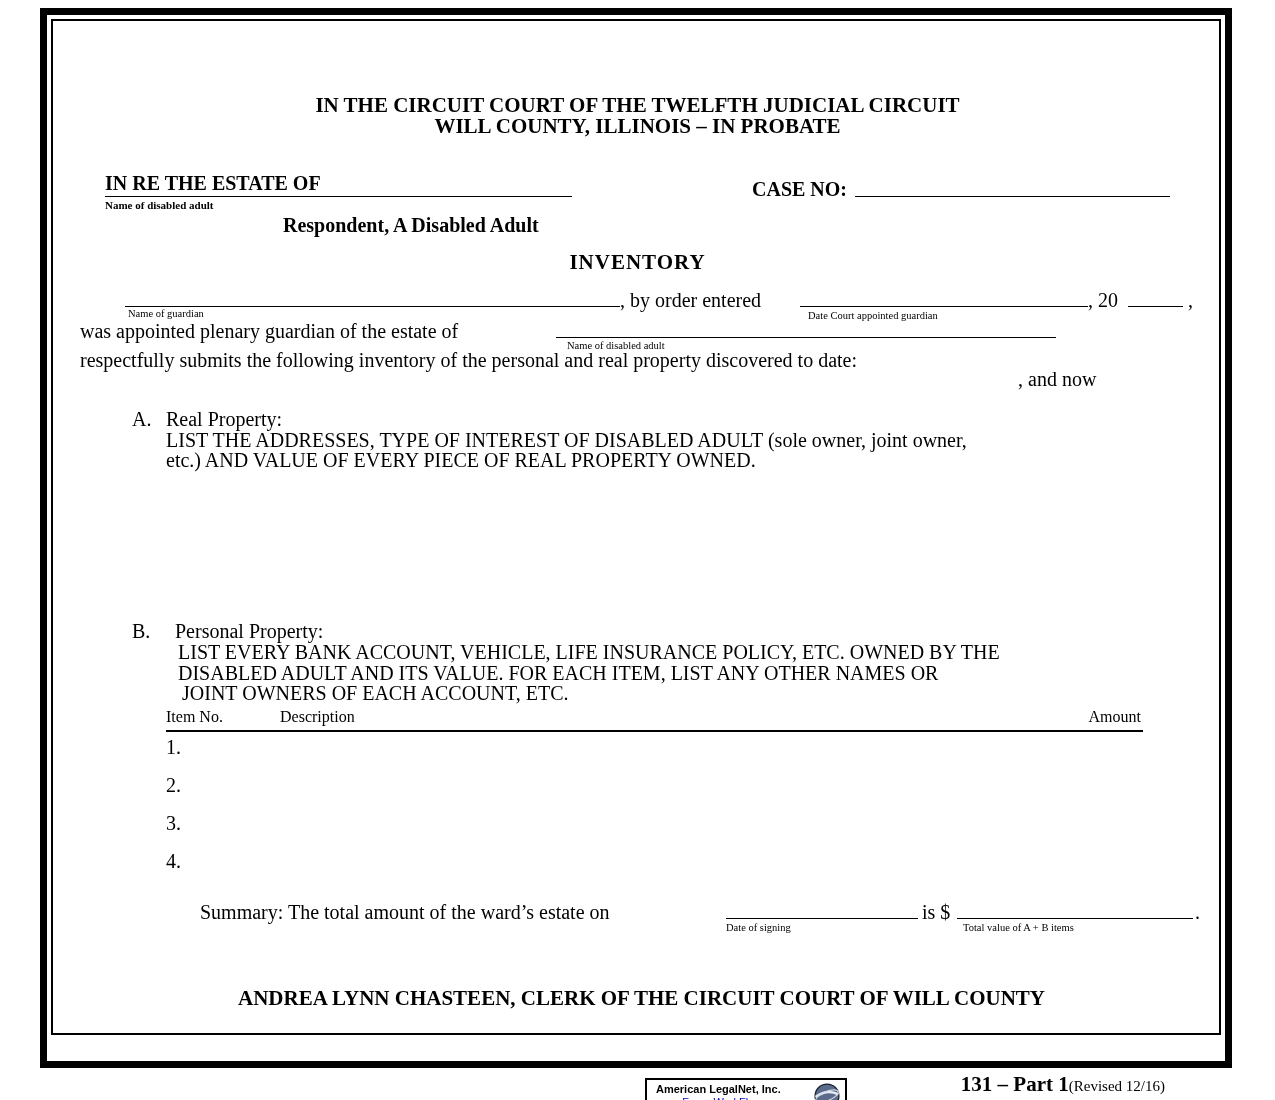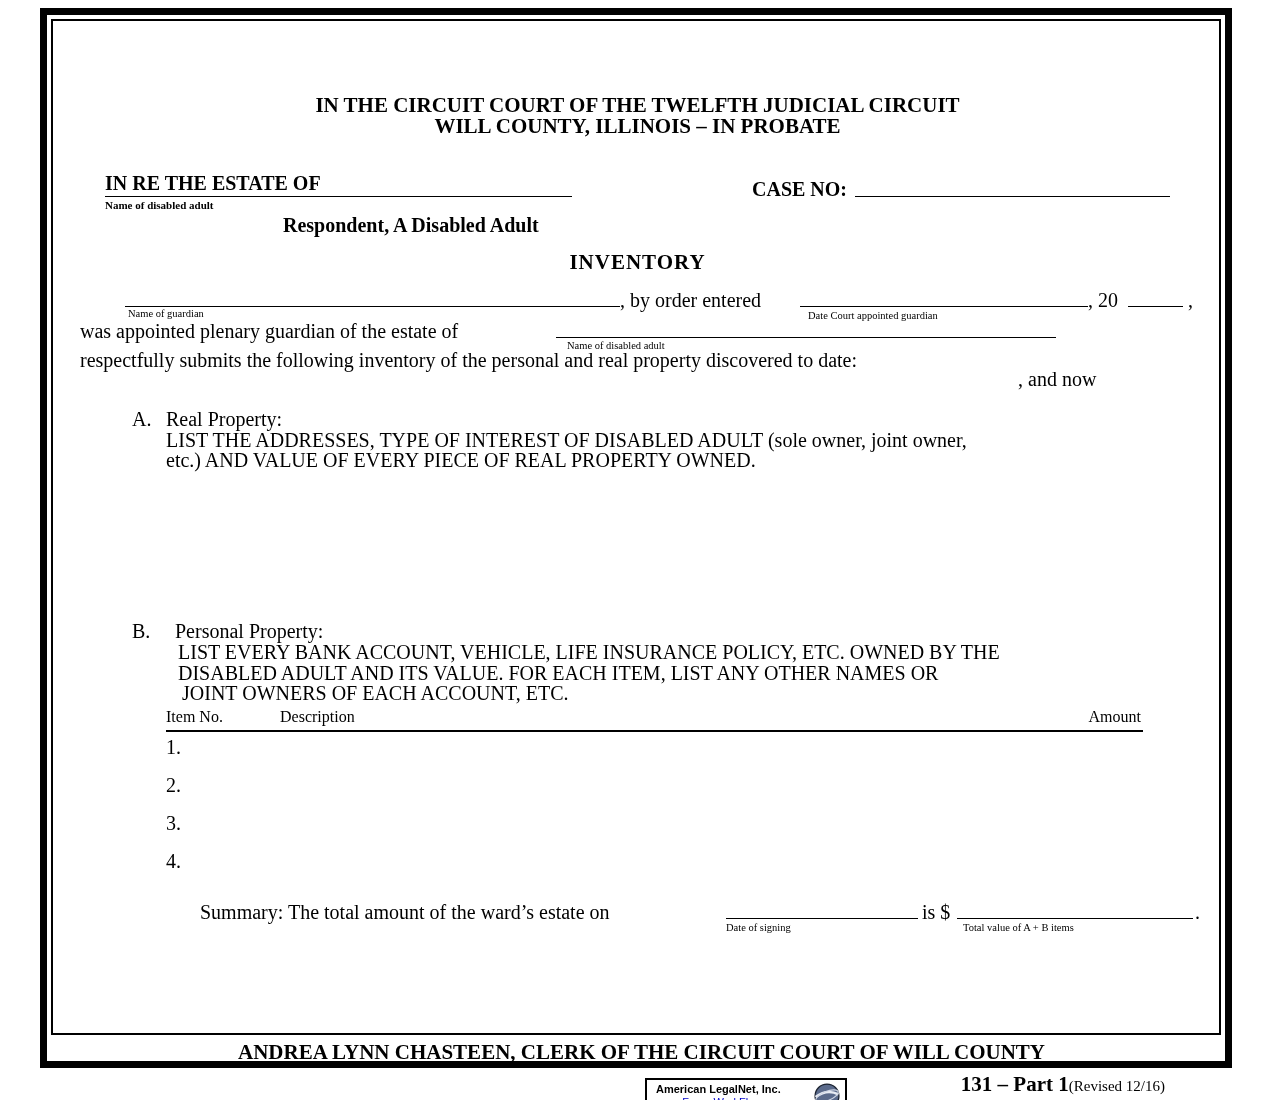--- a/index.html
+++ b/index.html
@@ -103,21 +103,21 @@
   <div class="t" style="left:166px; top:850px;">4.</div>
 
   <div class="t" style="left:200px; top:901px;">Summary: The total amount of the ward’s estate on</div>
   <div class="fl" style="left:726px; top:903px; width:192px;"></div>
   <div class="cap" style="left:726px; top:922px;">Date of signing</div>
   <div class="t" style="left:922px; top:901px;">is $</div>
   <div class="fl" style="left:957px; top:903px; width:236px;"></div>
   <div class="cap" style="left:963px; top:922px;">Total value of A + B items</div>
   <div class="t" style="left:1195px; top:901px;">.</div>
 
-  <div class="t ctr b sm" style="top:1040px;padding-left:8px;">ANDREA LYNN CHASTEEN, CLERK OF THE CIRCUIT COURT OF WILL COUNTY</div>
+  <div class="t ctr b sm" style="top:986px;padding-left:8px;">ANDREA LYNN CHASTEEN, CLERK OF THE CIRCUIT COURT OF WILL COUNTY</div>
 
   <div class="t" style="right:110px; left:auto; top:1072px;">
     <span class="b" style="font-size:21px;">131 – Part 1</span><span style="font-size:15px;">(Revised 12/16)</span>
   </div>
 
   <div class="aln">
     <div class="co">American LegalNet, Inc.</div>
     <div class="url">www.FormsWorkFlow.com</div>
     <svg class="globe" viewBox="0 0 24 24">
       <circle cx="12" cy="12" r="11" fill="#5b6b8c" stroke="#1c2330" stroke-width="1.2"></circle>

